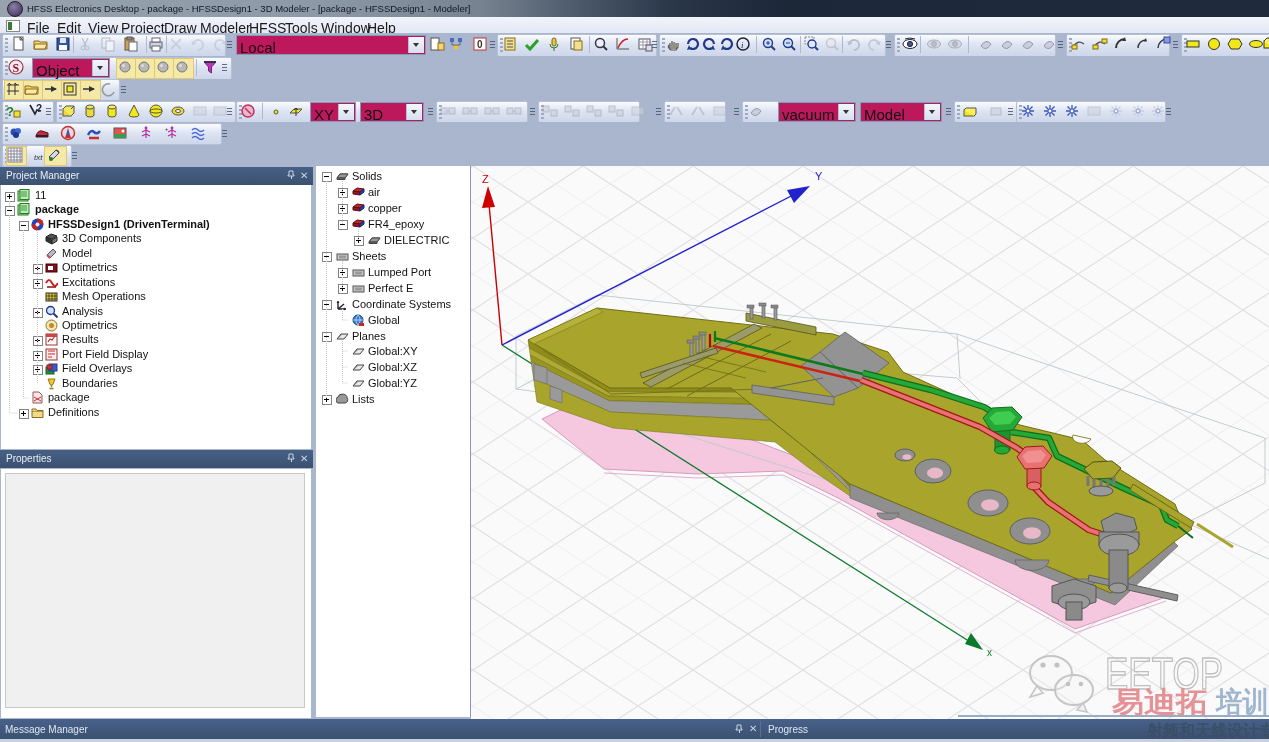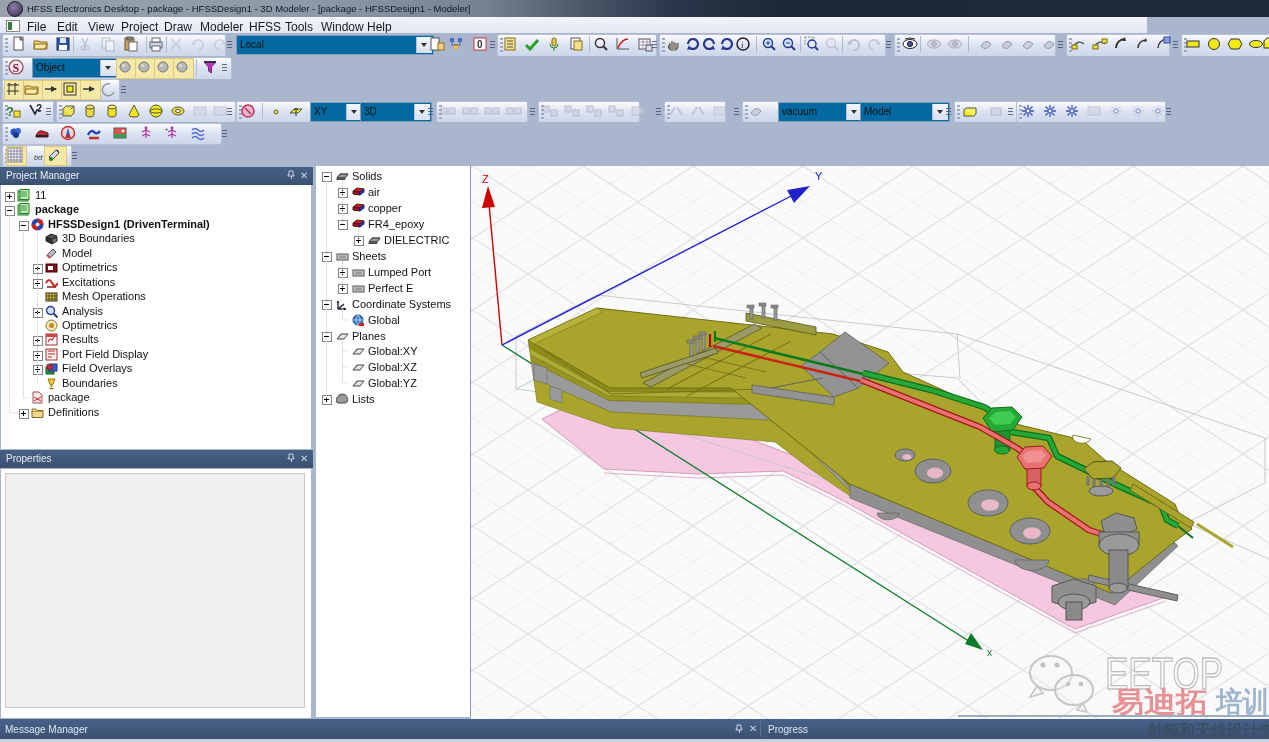--- a/index.html
+++ b/index.html
@@ -3,31 +3,31 @@
 <meta charset="utf-8">
 <style>
 html,body{margin:0;padding:0;}
 body{width:1269px;height:742px;overflow:hidden;font-family:"Liberation Sans",sans-serif;position:relative;background:#A9B6CE;}
 .abs{position:absolute;}
 
 #titlebar{left:0;top:0;width:1269px;height:17px;background:linear-gradient(to right,#97A2AE 0%,#8E99A7 25%,#76828F 38%,#4A5769 46%,#2A3649 53%,#1C2738 62%,#1F2B3D 100%);}
 #titletext{left:27px;top:3px;font-size:9.5px;color:#101826;white-space:nowrap;}
 #ansysicon{left:7px;top:1px;width:14px;height:14px;border-radius:50%;background:radial-gradient(circle at 40% 35%,#8a7fa8,#3a2a50);border:1px solid #222;}
 
-#menubar{left:0;top:17px;width:1147px;height:16px;background:linear-gradient(#F2F4FB,#E4E8F4);font-size:12px;color:#1a1a1a;}
+#menubar{left:0;top:17px;width:1269px;height:16px;background:linear-gradient(#F2F4FB,#E4E8F4);font-size:14px;color:#1a1a1a;}
 #menubar span{position:absolute;top:3px;}
 #menuicon{left:6px;top:3px;width:12px;height:10px;background:#fff;border:1px solid #888;}
 #menuicon b{position:absolute;left:1px;top:1px;width:4px;height:8px;background:#3a7a3a;display:block;}
 
 .tbrow{left:0;width:1269px;background:#A9B6CE;}
 .island{position:absolute;background:linear-gradient(#FAFBFE,#DDE4F2 45%,#CDD7EA);border:1px solid #B6C0D4;border-radius:2px;}
 .grip{position:absolute;width:3px;top:3px;bottom:3px;left:2px;background:repeating-linear-gradient(to bottom,#9FAAC0 0 2px,transparent 2px 4px);}
 .ic{position:absolute;width:16px;height:16px;}
 .sep{position:absolute;width:1px;background:#B0BACE;top:3px;bottom:3px;}
-.combo{position:absolute;background:#0369a1;border:1px solid #7F9DB9;font-size:10px;color:#111;padding-left:8px;}
+.combo{position:absolute;background:#be185d;border:1px solid #7F9DB9;font-size:15px;color:#111;}
 .combo .arr{position:absolute;right:1px;top:1px;bottom:1px;width:15px;background:linear-gradient(#F4F6FB,#D8DFF0);border-left:1px solid #B6C0D4;}
 .combo .arr:after{content:"";position:absolute;left:4px;top:6px;border:3px solid transparent;border-top:4px solid #333;}
 .combo .txt{position:absolute;left:3px;top:3px;}
 .dots{position:absolute;width:5px;height:7px;background:repeating-linear-gradient(to bottom,#44506a 0 1px,transparent 1px 3px);opacity:.8;}
 
 .dockhdr{position:absolute;background:linear-gradient(#466085,#3B5170);color:#E8EEF6;font-size:10px;}
 .dockhdr .t{position:absolute;left:6px;top:3px;}
 .pinx{position:absolute;top:3px;color:#C9D4E4;font-size:10px;}
 #pmtree{left:1px;top:185px;width:310px;height:264px;background:#fff;font-size:11px;color:#111;}
 #propbox{left:1px;top:469px;width:310px;height:249px;background:#fff;}
@@ -676,21 +676,21 @@
       </svg>
     </div>
     <span class="abs" style="left:47px;top:33px;font-weight:bold;">HFSSDesign1 (DrivenTerminal)</span>
     <div class="abs" style="left:44px;top:47px;width:13px;height:13px;">
       <svg width="13" height="13" viewBox="0 0 13 13" style="position:absolute;left:0;top:0;">
         <path d="M1,5 l5,-3 6,2 -5,3 z" fill="#555" stroke="#222"></path>
         <path d="M1,5 v4 l6,3 v-4 z" fill="#333" stroke="#222"></path>
         <path d="M7,8 l5,-3 v4 l-5,3 z" fill="#777" stroke="#222"></path>
       </svg>
     </div>
-    <span class="abs" style="left:61px;top:47px;">3D Boundaries</span>
+    <span class="abs" style="left:61px;top:47px;">3D Components</span>
     <div class="abs" style="left:44px;top:62px;width:13px;height:13px;">
       <svg width="13" height="13" viewBox="0 0 13 13" style="position:absolute;left:0;top:0;">
         <path d="M2,8 l6,-6 3,3 -6,6 z" fill="#b8b8c8" stroke="#555"></path>
         <path d="M8,2 l3,3" stroke="#555"></path>
         <path d="M2,8 l3,3" stroke="#c44" stroke-width="2"></path>
       </svg>
     </div>
     <span class="abs" style="left:61px;top:62px;">Model</span>
     <div class="exp plus" style="left:32px;top:79px;"></div>
     <div class="abs" style="left:44px;top:76px;width:13px;height:13px;">

